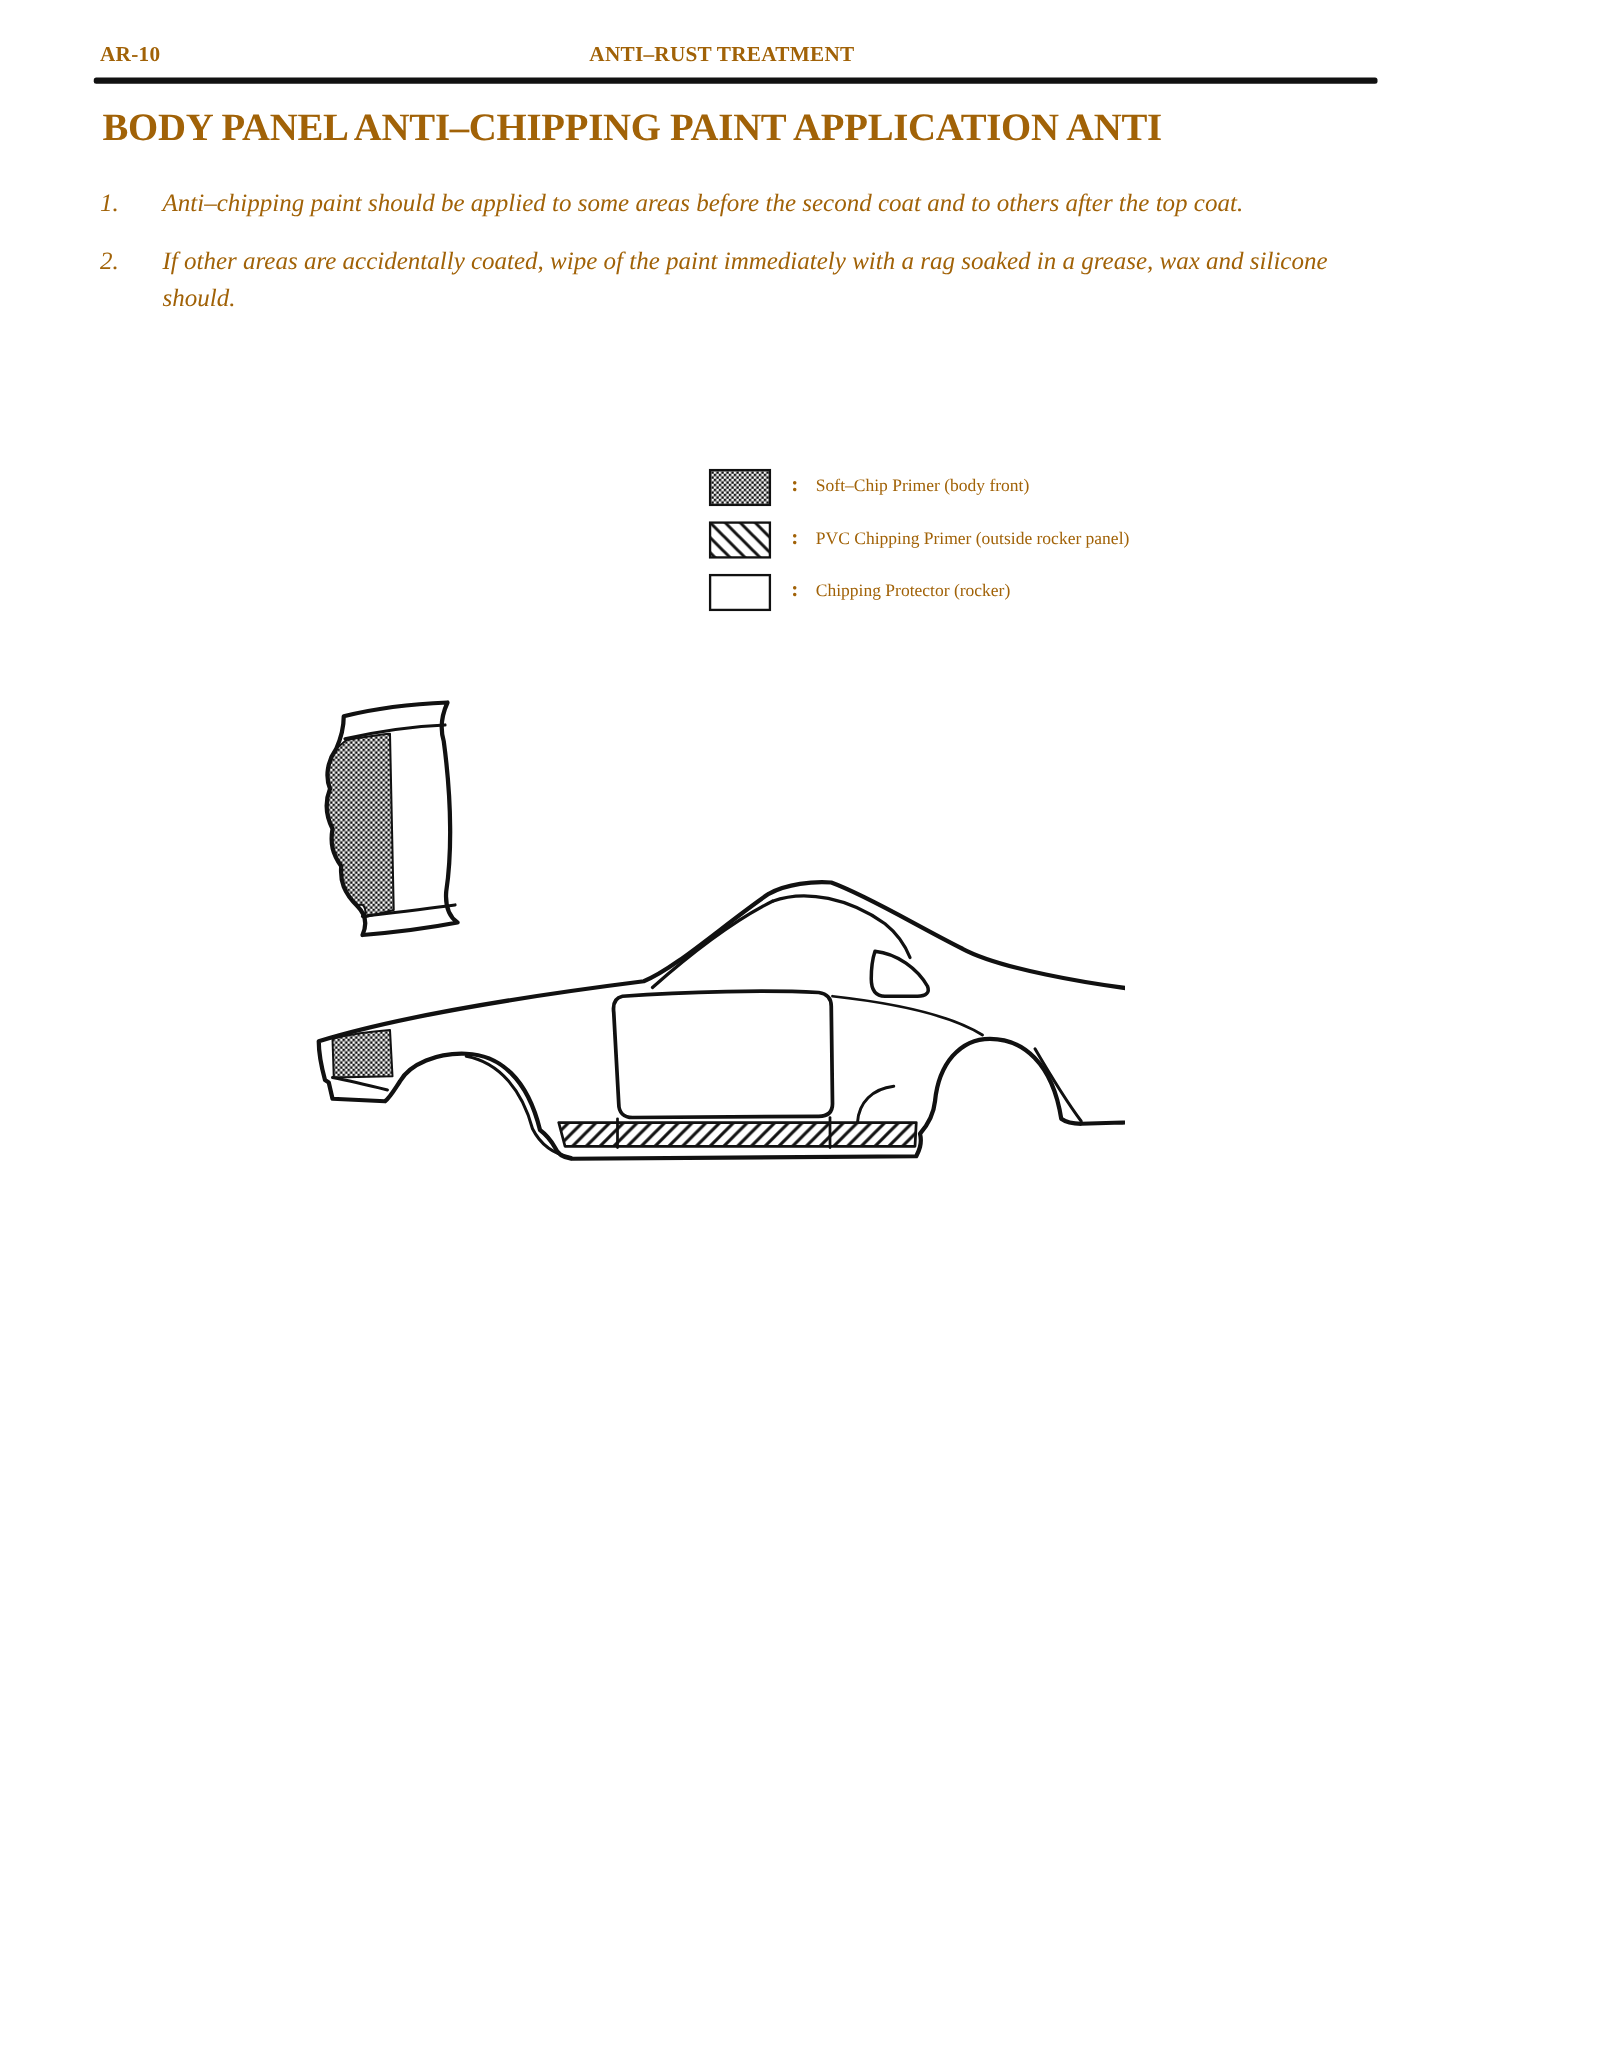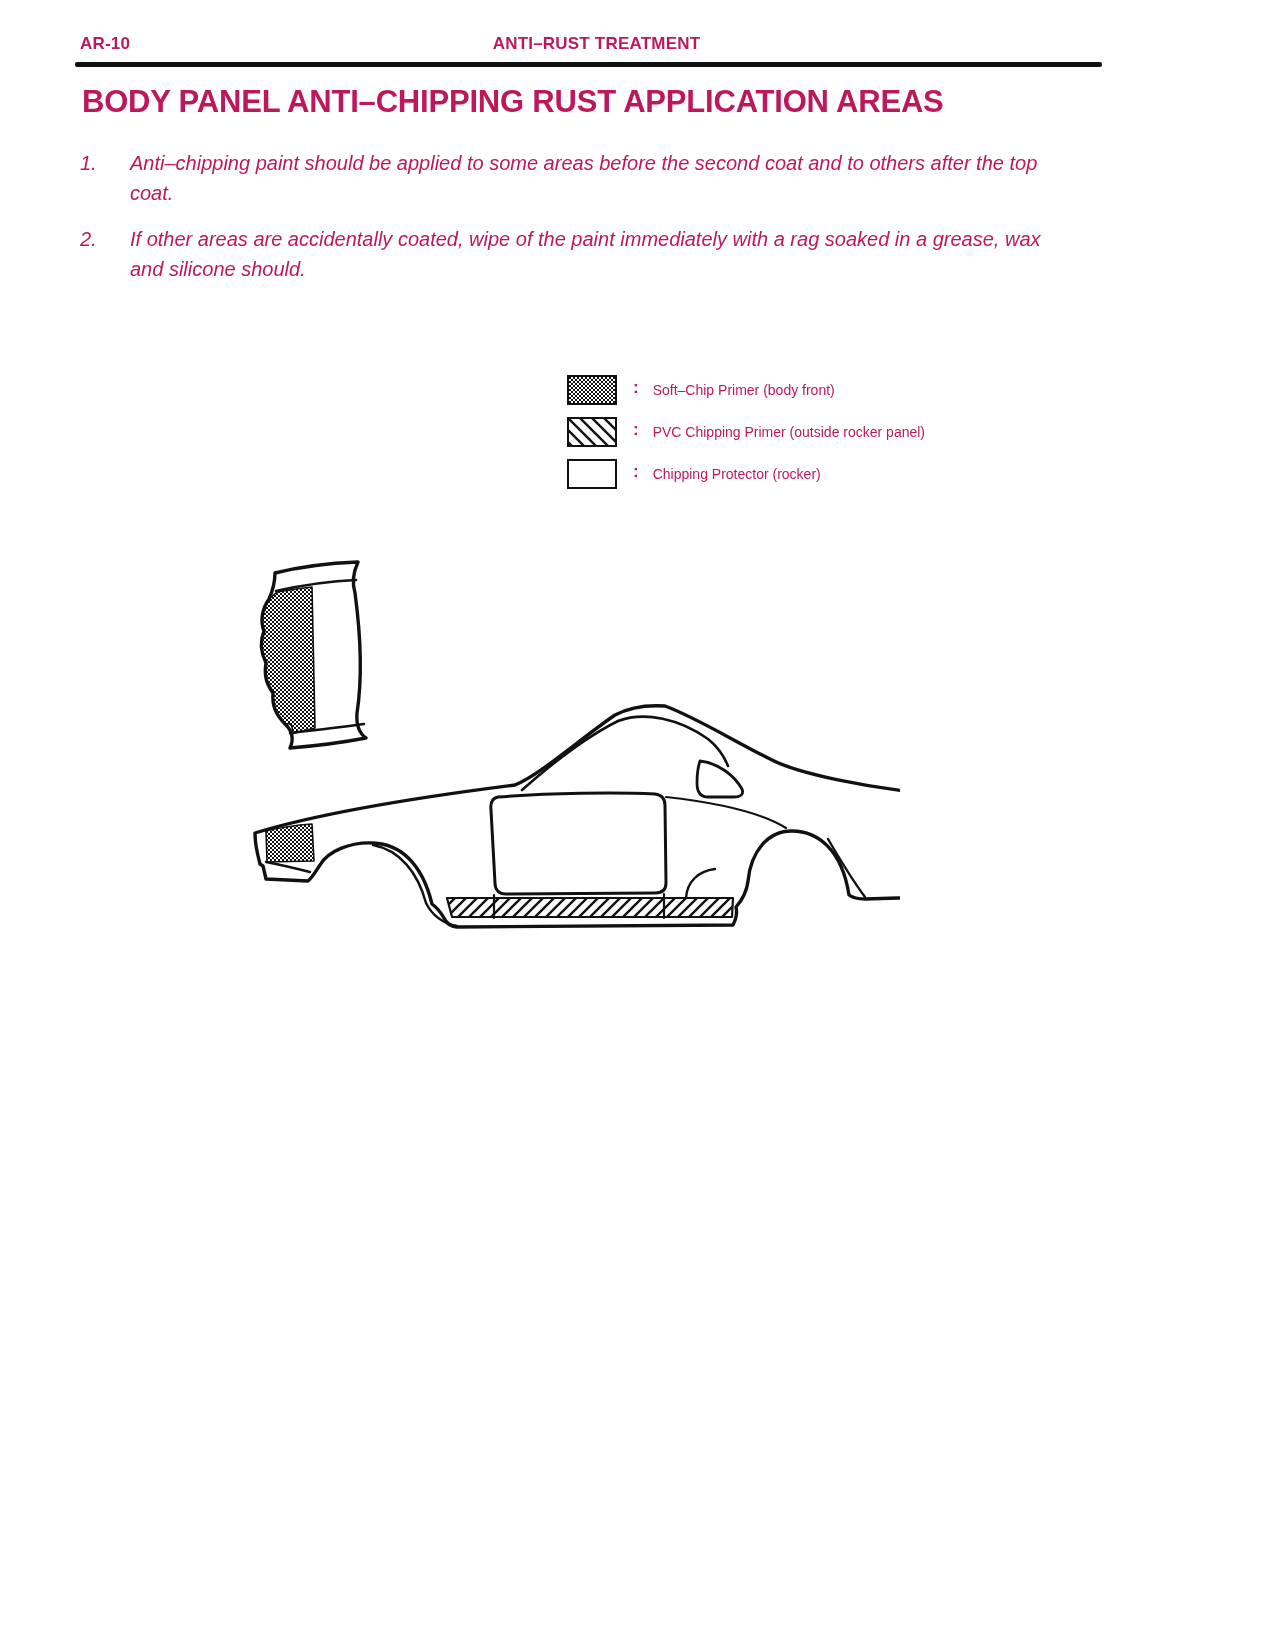--- a/index.html
+++ b/index.html
@@ -1,21 +1,21 @@
 <!DOCTYPE html>
 <html><head>
 <meta charset="utf-8">
 <style>
   html,body{margin:0;padding:0;background:#fff;}
   .page{
     position:relative;width:1280px;height:1652px;background:#ffffff;
-    font-family:Liberation Sans, sans-serif;color:#be185d;overflow:hidden;
+    font-family:Liberation Serif, serif;color:#a16207;overflow:hidden;
   }
   .hdr-code{position:absolute;left:80px;top:34px;font-size:17px;font-weight:bold;letter-spacing:.2px;}
-  .hdr-title{position:absolute;left:83px;top:34px;width:1027px;text-align:center;font-size:17px;font-weight:bold;letter-spacing:.2px;}
+  .hdr-title{position:absolute;left:64px;top:34px;width:1027px;text-align:center;font-size:17px;font-weight:bold;letter-spacing:.2px;}
   .hdr-rule{position:absolute;left:75px;top:62px;width:1027px;height:5px;background:#111;border-radius:2px;}
   .doc-title{position:absolute;left:82px;top:84px;font-size:31px;font-weight:bold;letter-spacing:-.2px;white-space:nowrap;}
   .hint{position:absolute;left:80px;top:148px;width:1010px;font-style:italic;font-size:20px;line-height:1.5;}
   .hint-label{margin-bottom:10px;}
   .hint-item{display:flex;margin-bottom:16px;}
   .hint-num{width:50px;flex:0 0 50px;}
   .hint-text{width:945px;}
   .legend{position:absolute;left:567px;top:374px;}
   .legend-row{display:flex;align-items:center;height:31px;margin-bottom:11px;}
   .legend-swatch{width:50px;height:30px;flex:0 0 50px;}
@@ -25,21 +25,21 @@
 </style>
 </head>
 <body>
 
 <div class="page">
 
   <div class="hdr-code">AR-10</div>
   <div class="hdr-title">ANTI–RUST TREATMENT</div>
   <div class="hdr-rule"></div>
 
-  <div class="doc-title">BODY PANEL ANTI–CHIPPING RUST APPLICATION AREAS</div>
+  <div class="doc-title">BODY PANEL ANTI–CHIPPING PAINT APPLICATION ANTI</div>
 
   <div class="hint">
     <div class="hint-item">
       <div class="hint-num">1.</div>
       <div class="hint-text">Anti–chipping paint should be applied to some areas before the second coat and to others after the top coat.</div>
     </div>
     <div class="hint-item">
       <div class="hint-num">2.</div>
       <div class="hint-text">If other areas are accidentally coated, wipe of the paint immediately with a rag soaked in a grease, wax and silicone should.</div>
     </div>

